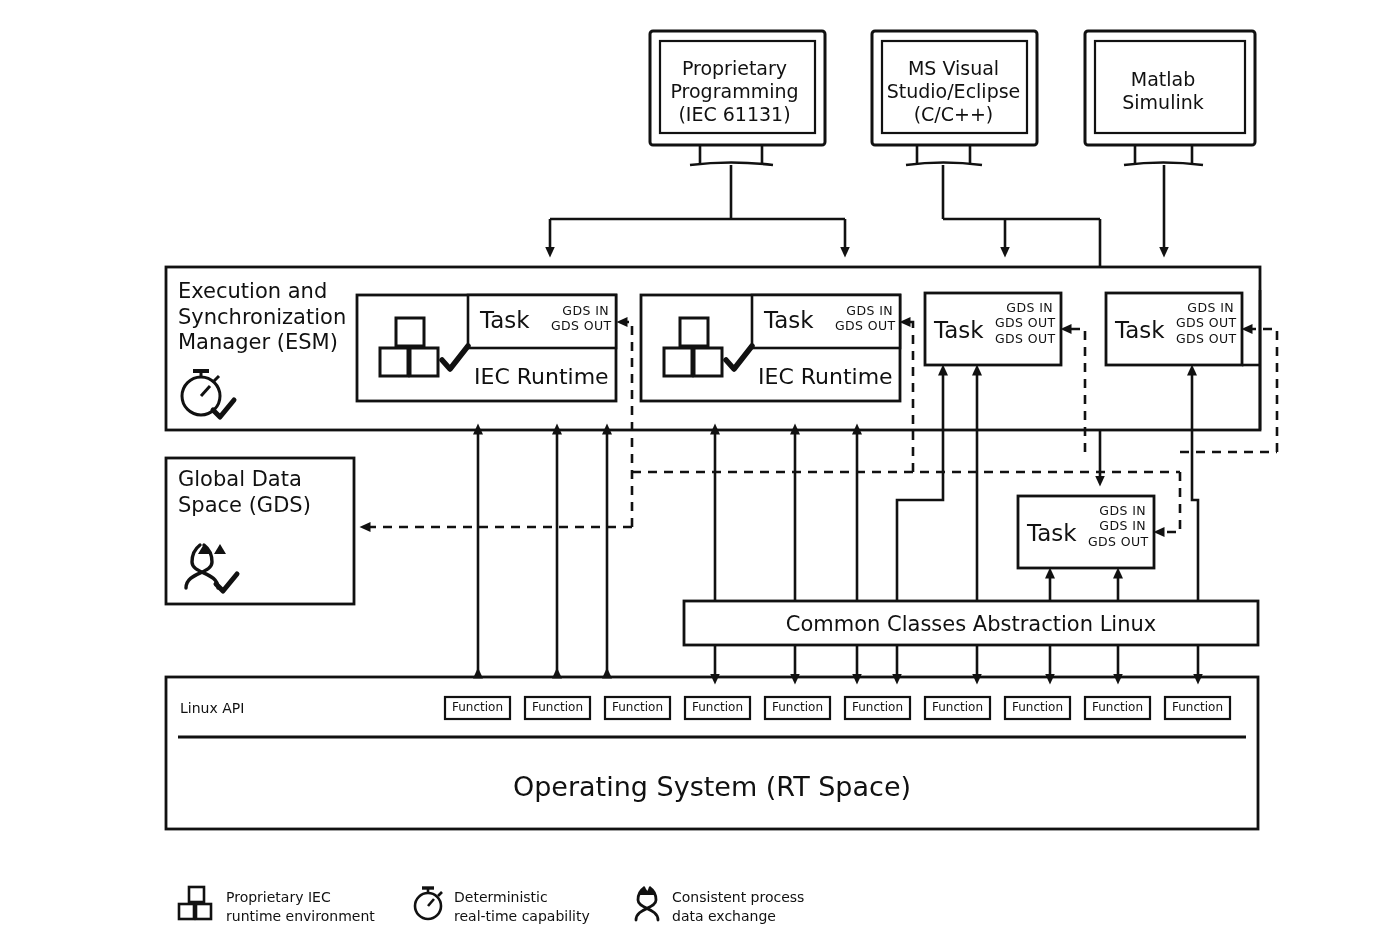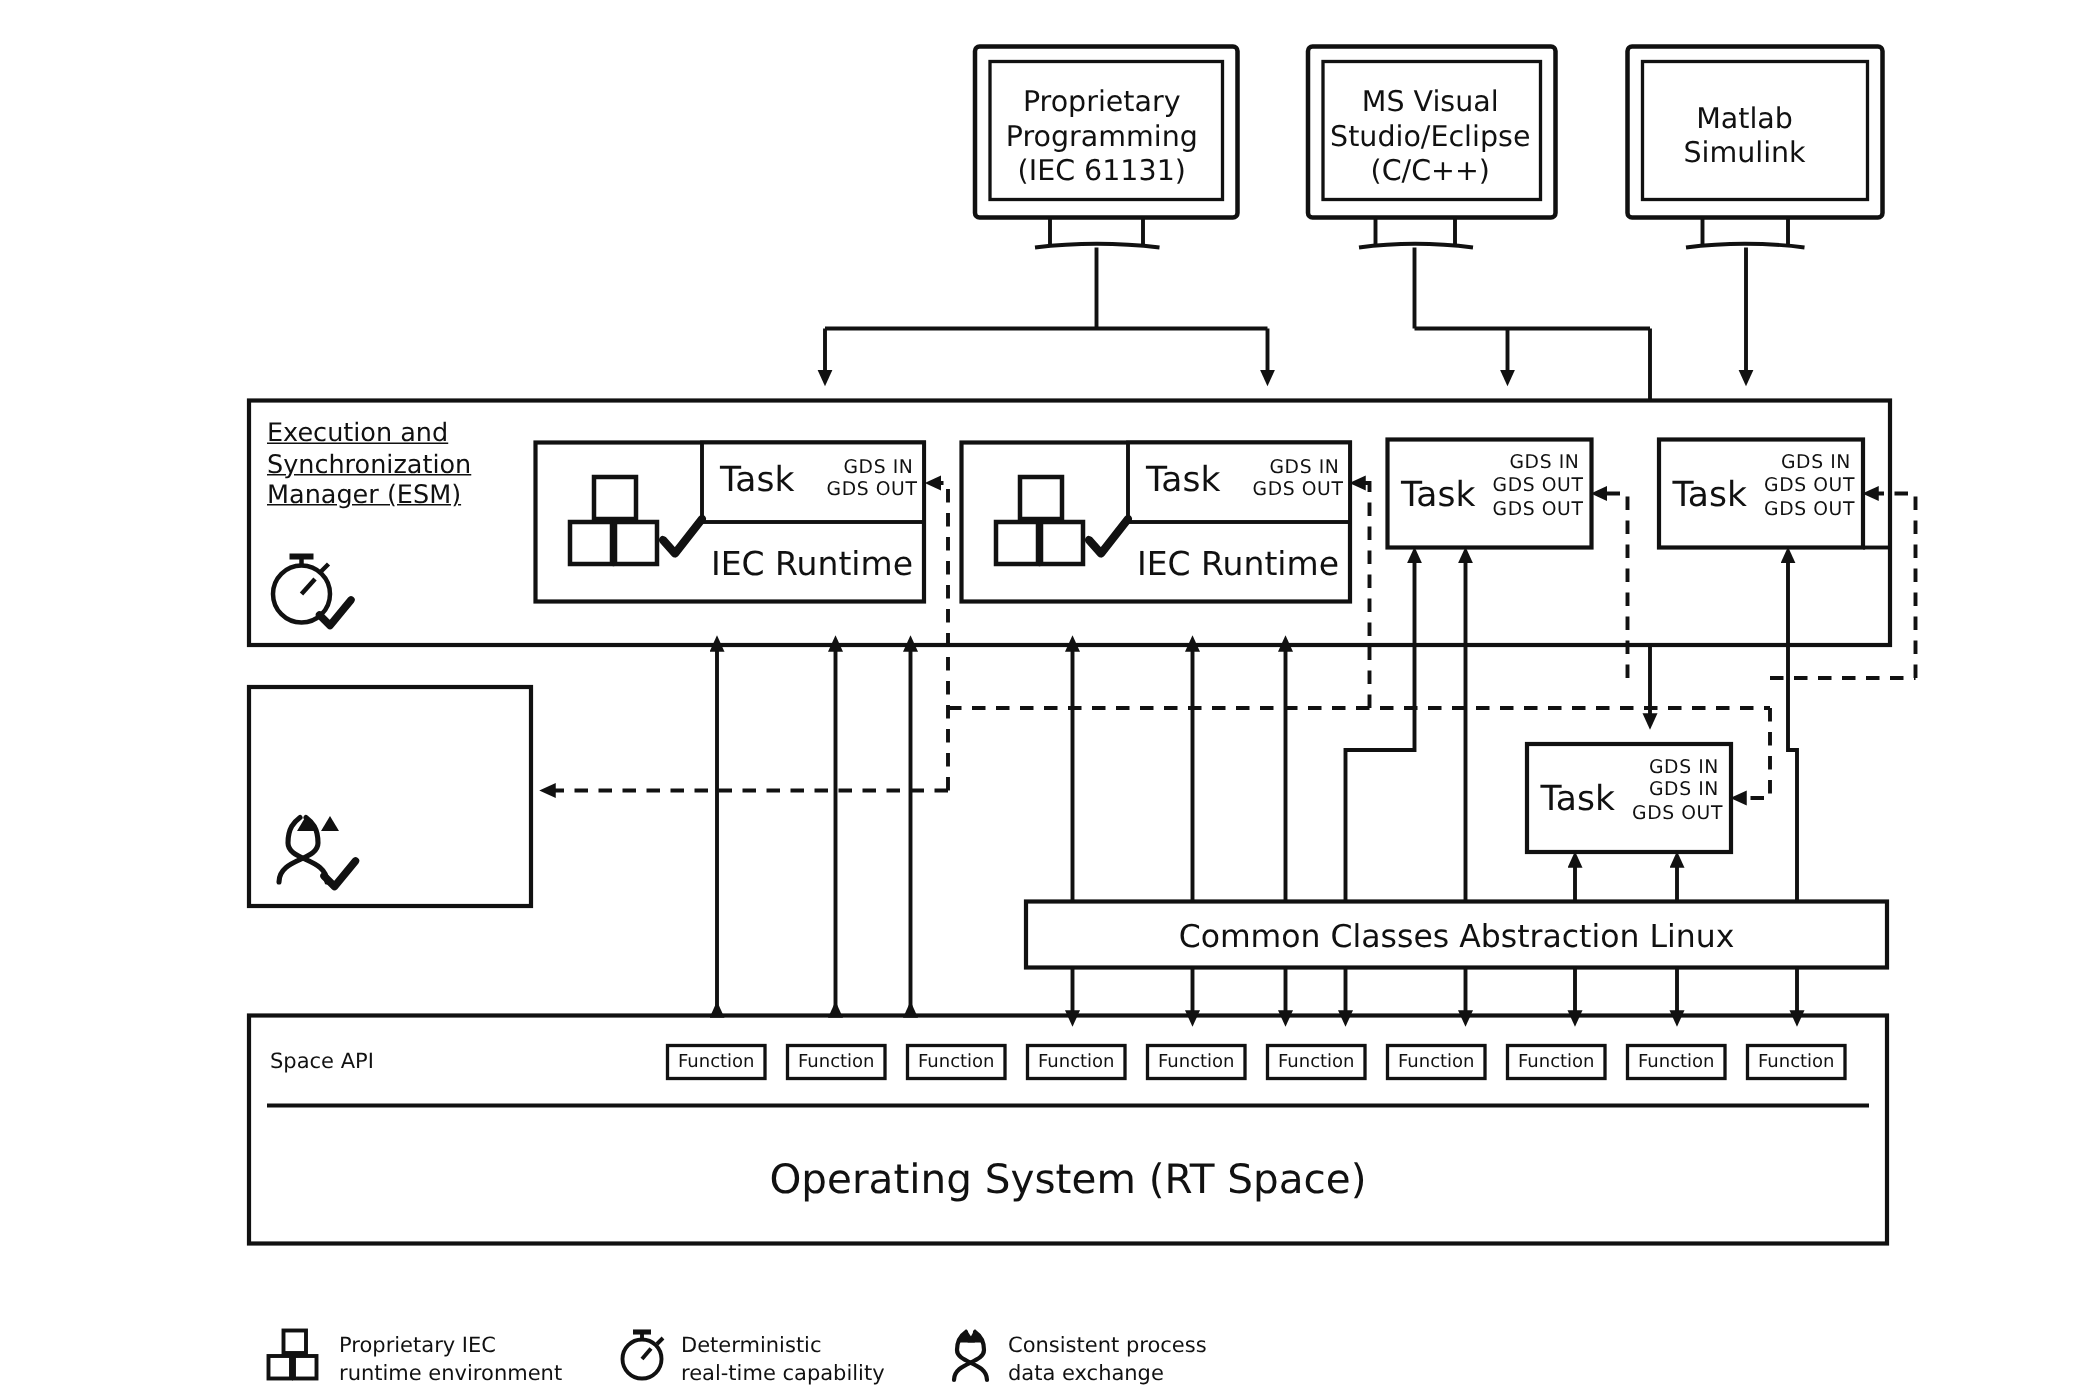--- a/index.html
+++ b/index.html
@@ -2,21 +2,21 @@
 <html><head>
 <meta charset="utf-8">
 <style>
   html,body{margin:0;padding:0;background:#ffffff;}
   body{width:1386px;height:929px;position:relative;overflow:hidden;
        font-family:"DejaVu Sans","Liberation Sans",sans-serif;color:#111;}
   #stage{position:absolute;left:0;top:0;width:1386px;height:929px;}
   svg.layer{position:absolute;left:0;top:0;width:1386px;height:929px;}
   .txt{position:absolute;white-space:pre;line-height:1.22;color:#111;}
   .t-mon{font-size:19px;text-align:center;width:100%;}
-  .t-esm{font-size:17px;text-decoration:underline;}
+  .t-esm{font-size:21px;}
   .t-gdsbox{font-size:21px;}
   .t-task{font-size:23px;}
   .t-gdslbl{font-size:12.5px;letter-spacing:.4px;}
   .t-iec{font-size:22px;}
   .t-ccal{font-size:21px;text-align:center;width:100%;}
   .t-api{font-size:14px;}
   .t-fn{font-size:12px;text-align:center;width:100%;}
   .t-os{font-size:27px;text-align:center;width:100%;}
   .t-leg{font-size:14px;line-height:1.35;}
 </style>
@@ -232,41 +232,42 @@
     <path d="M20,4 L15,13 L26,13 Z" fill="#111"></path>
     <path d="M14,4 L9,13 L20,13 Z" fill="#111"></path>
   </svg>
 
   <div class="txt t-mon" style="left:650px;top:57px;width:169px">Proprietary<br>Programming<br>(IEC 61131)</div>
   <div class="txt t-mon" style="left:872px;top:57px;width:163px">MS Visual<br>Studio/Eclipse<br>(C/C++)</div>
   <div class="txt t-mon" style="left:1085px;top:68px;width:156px">Matlab<br>Simulink</div>
 
   <div class="txt t-esm" style="left:178px;top:279px">Execution and<br>Synchronization<br>Manager (ESM)</div>
 
+  <div class="txt t-gdsbox" style="left:178px;top:467px">Global Data<br>Space (GDS)</div>
 
   <div class="txt t-task" style="left:480px;top:306px">Task</div>
   <div class="txt t-gdslbl" style="left:551px;top:303px;text-align:right;width:58px">GDS IN<br>GDS OUT</div>
   <div class="txt t-iec" style="left:474px;top:364px">IEC Runtime</div>
 
   <div class="txt t-task" style="left:764px;top:306px">Task</div>
   <div class="txt t-gdslbl" style="left:835px;top:303px;text-align:right;width:58px">GDS IN<br>GDS OUT</div>
   <div class="txt t-iec" style="left:758px;top:364px">IEC Runtime</div>
 
   <div class="txt t-task" style="left:934px;top:316px">Task</div>
   <div class="txt t-gdslbl" style="left:995px;top:300px;text-align:right;width:58px">GDS IN<br>GDS OUT<br>GDS OUT</div>
 
   <div class="txt t-task" style="left:1115px;top:316px">Task</div>
   <div class="txt t-gdslbl" style="left:1176px;top:300px;text-align:right;width:58px">GDS IN<br>GDS OUT<br>GDS OUT</div>
 
   <div class="txt t-task" style="left:1027px;top:519px">Task</div>
   <div class="txt t-gdslbl" style="left:1088px;top:503px;text-align:right;width:58px">GDS IN<br>GDS IN<br>GDS OUT</div>
 
   <div class="txt t-ccal" style="left:684px;top:612px;width:574px">Common Classes Abstraction Linux</div>
 
-  <div class="txt t-api" style="left:180px;top:700px">Space API</div>
+  <div class="txt t-api" style="left:180px;top:700px">Linux API</div>
   <div class="txt t-os" style="left:166px;top:771px;width:1092px">Operating System (RT Space)</div>
 
   <div id="fn-labels">
       <div class="txt t-fn" style="left: 445px; top: 700px; width: 65px;">Function</div>
       <div class="txt t-fn" style="left: 525px; top: 700px; width: 65px;">Function</div>
       <div class="txt t-fn" style="left: 605px; top: 700px; width: 65px;">Function</div>
       <div class="txt t-fn" style="left: 685px; top: 700px; width: 65px;">Function</div>
       <div class="txt t-fn" style="left: 765px; top: 700px; width: 65px;">Function</div>
       <div class="txt t-fn" style="left: 845px; top: 700px; width: 65px;">Function</div>
       <div class="txt t-fn" style="left: 925px; top: 700px; width: 65px;">Function</div>

